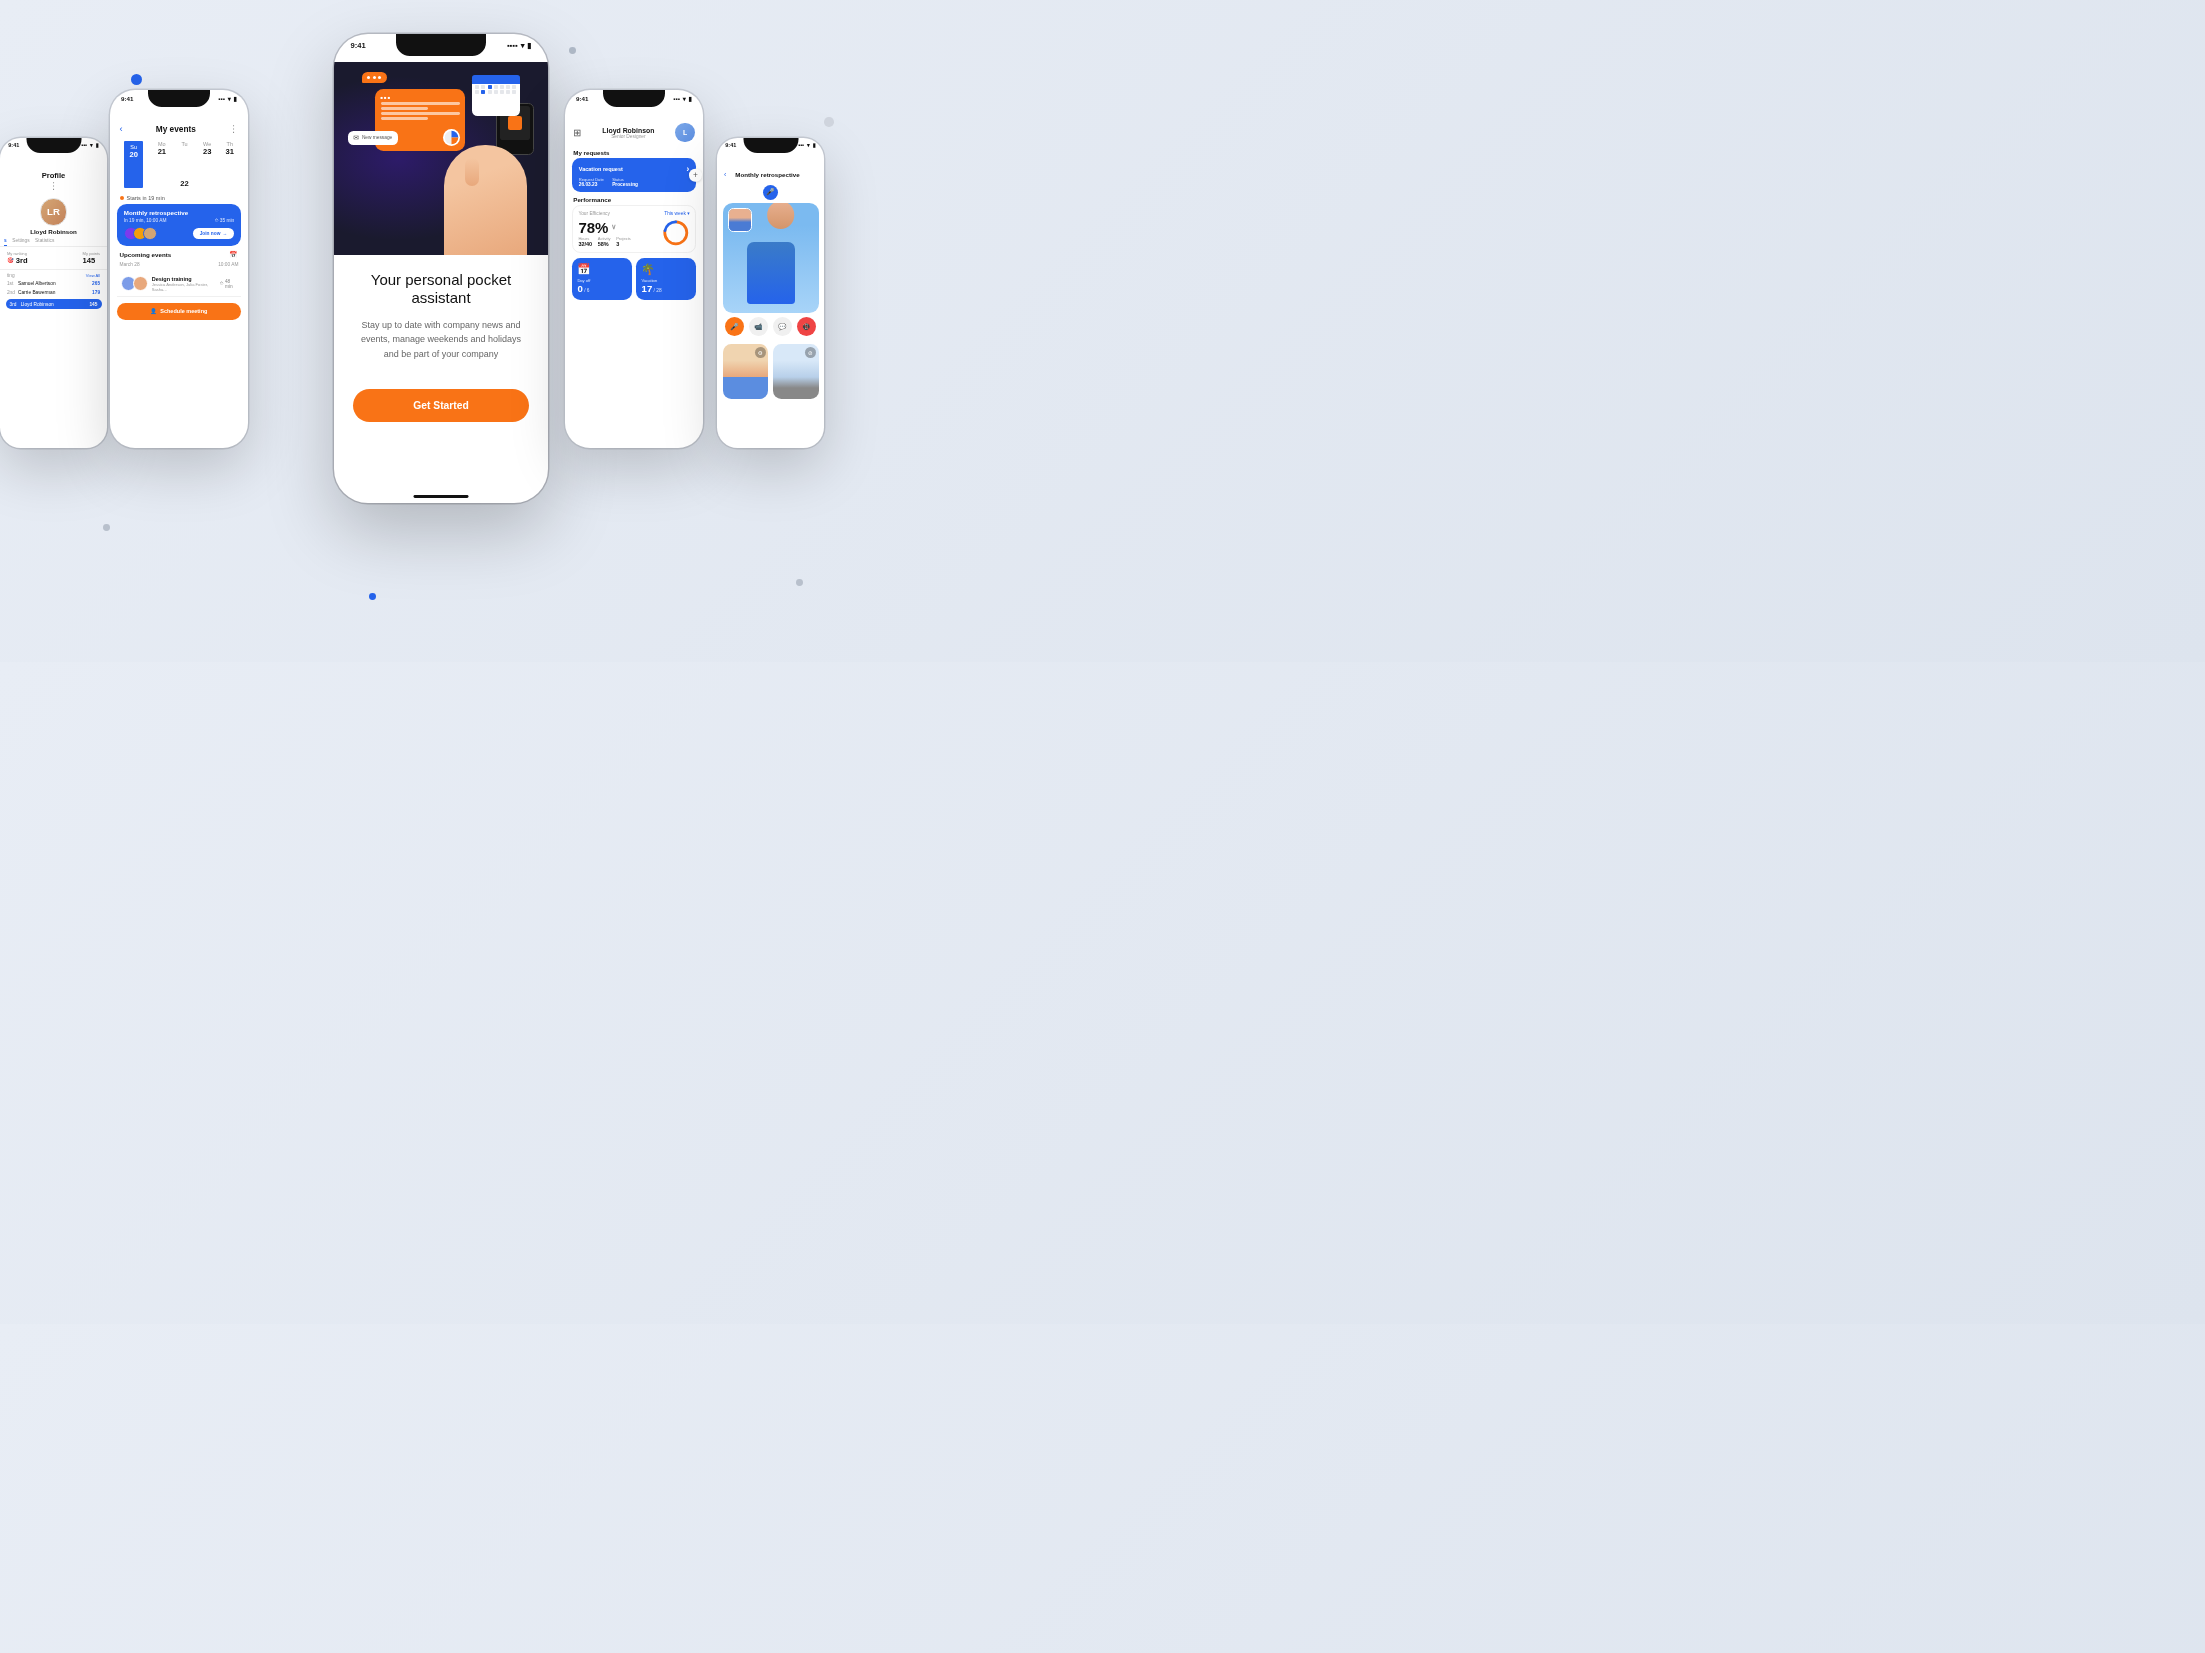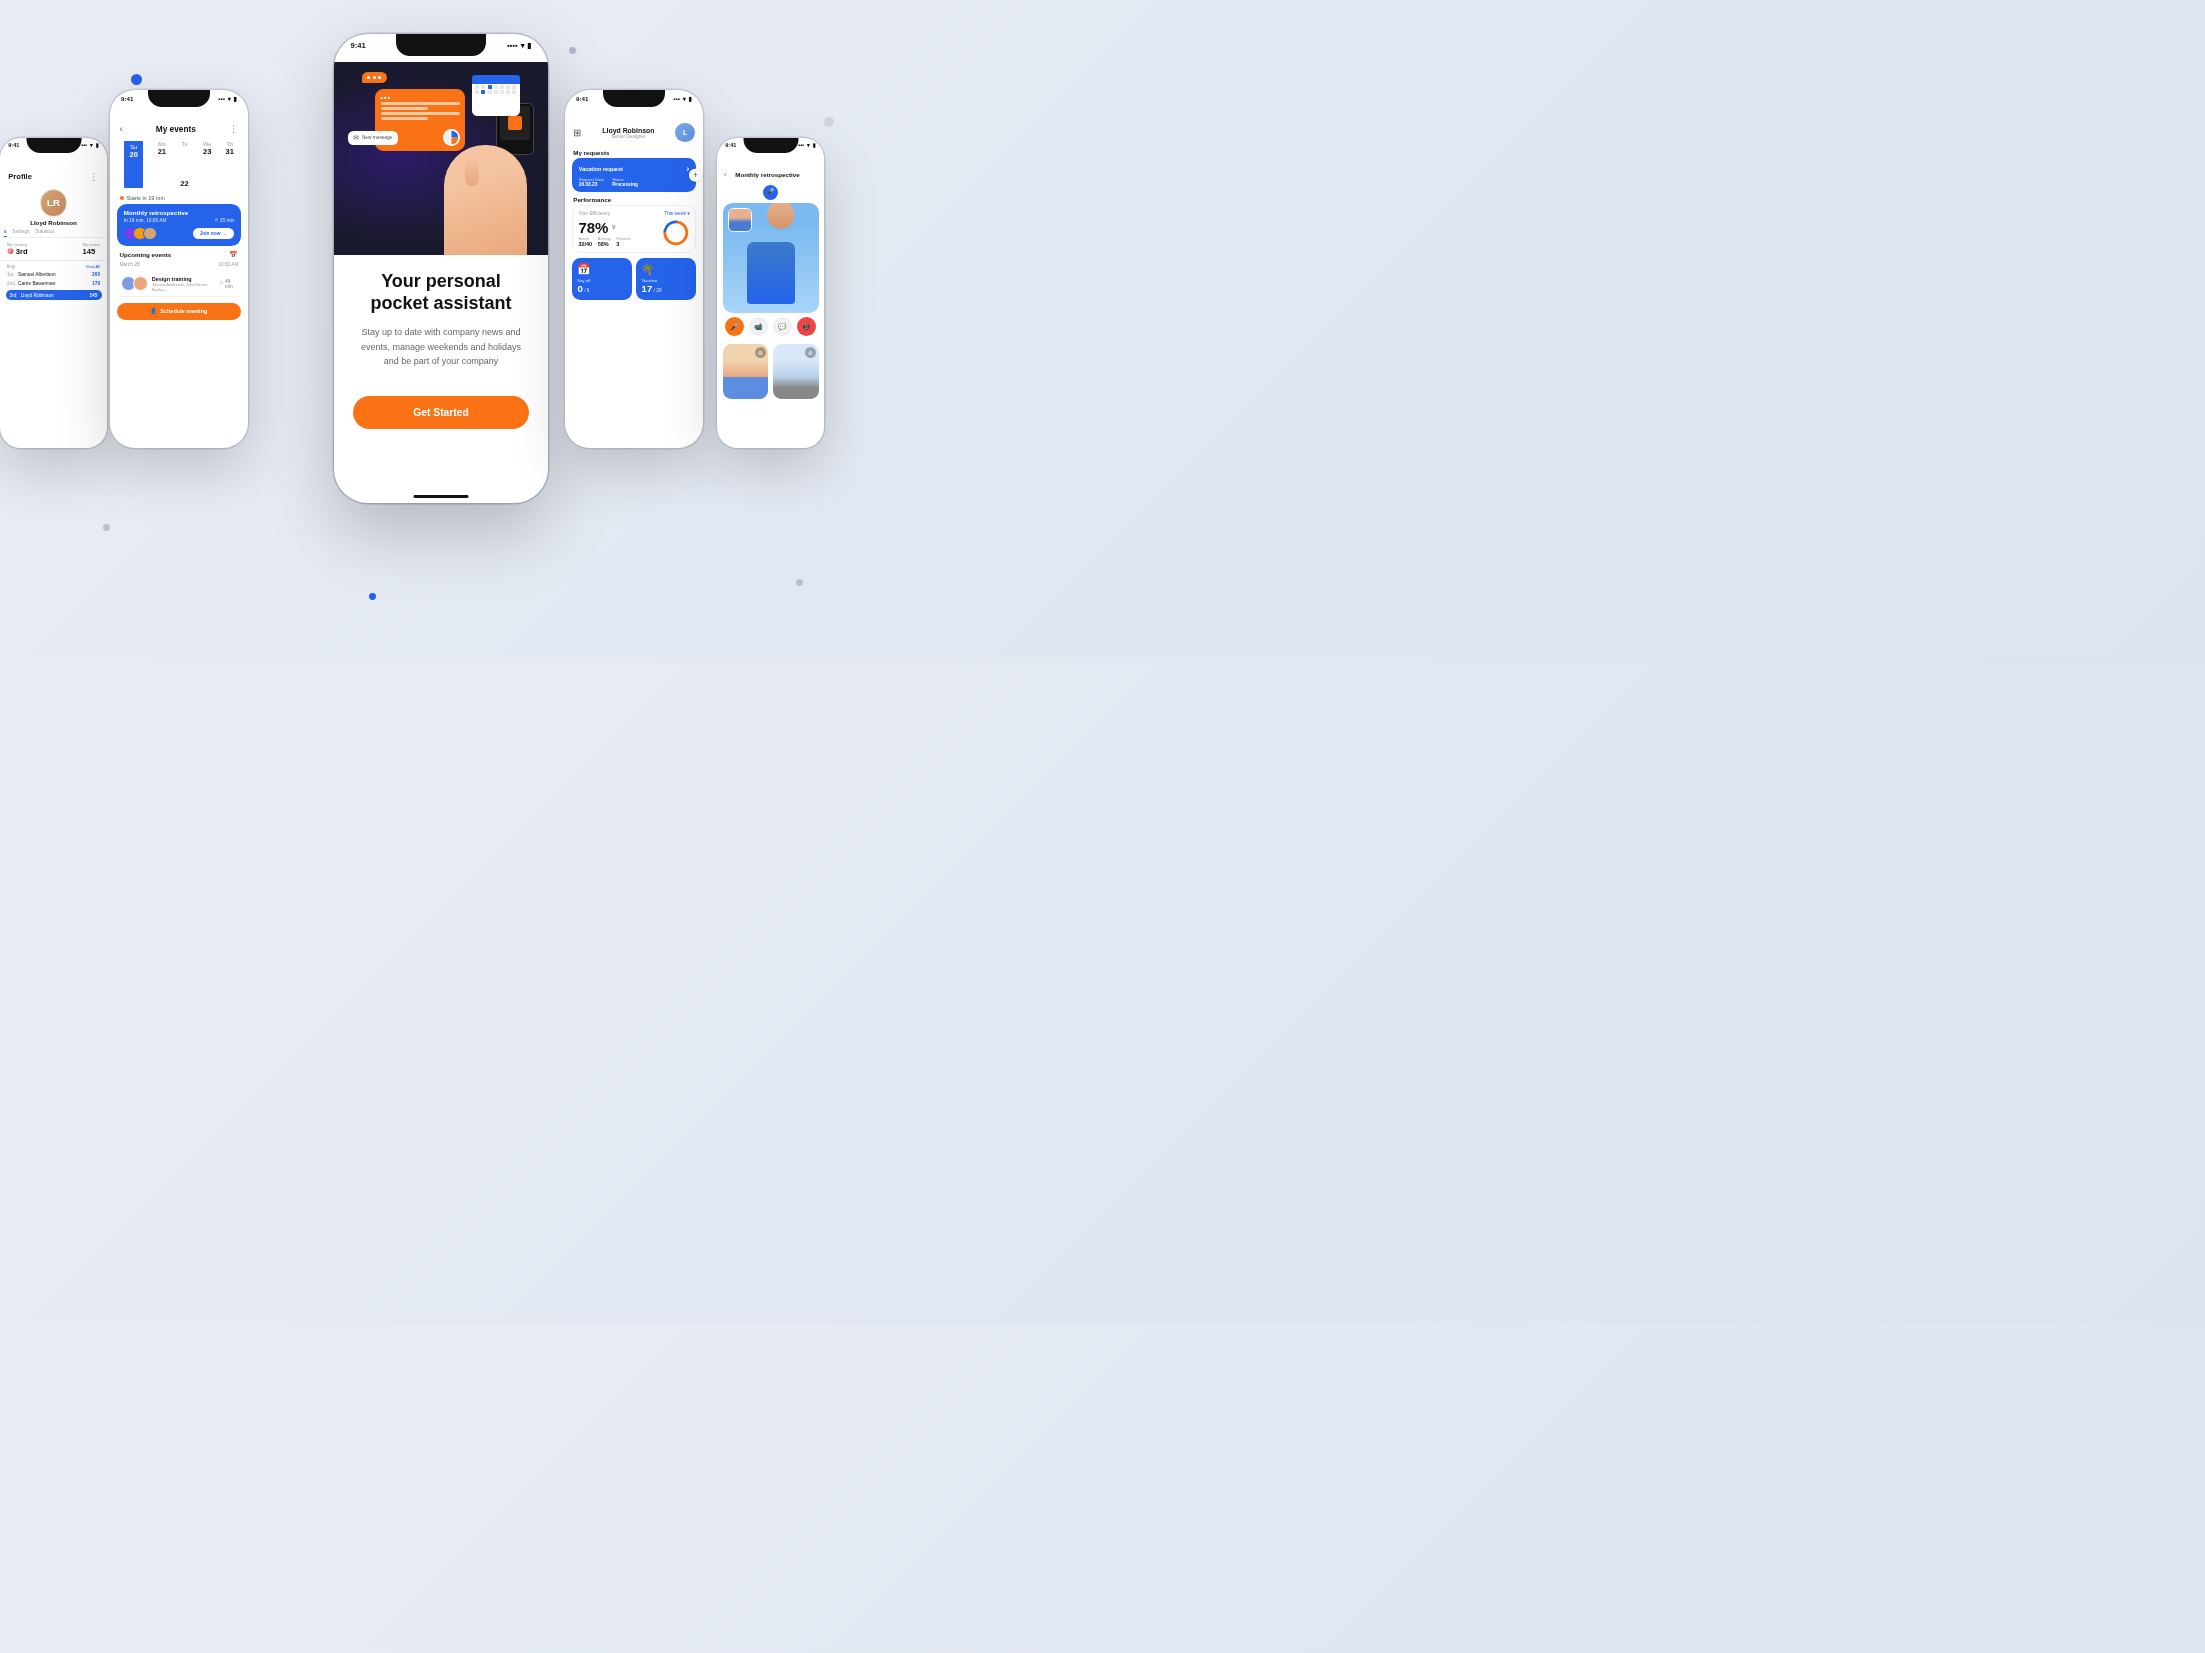--- a/index.html
+++ b/index.html
@@ -121,20 +121,21 @@
     }
     .phone-5 .phone-notch { width: 55px; height: 15px; }
     .phone-5 .phone-status { font-size: 5.5px; top: 4.1px; padding: 0 8.3px; }
 
     
     .p1-header {
       display: flex;
       justify-content: space-between;
       align-items: center;
       padding: 5.5px 8.3px 2.8px;
+      flex-direction: column;
     }
     .p1-header-title { font-size: 7.6px; font-weight: 700; color: #111; }
     .p1-dots { font-size: 9.6px; color: #888; }
     .p1-avatar-section {
       display: flex;
       flex-direction: column;
       align-items: center;
       padding: 4.1px 0 2.8px;
     }
     .p1-avatar {
@@ -348,21 +349,21 @@
       font-size: 4.8px;
       color: #555;
       display: flex; align-items: center; gap: 2.8px;
       z-index: 6;
     }
     .email-icon { font-size: 6.9px; }
     .p3-text-section {
       padding: 16.5px 19.3px 11px;
       text-align: center;
     }
-    .p3-headline { font-size: 18px; font-weight: 700; color: #111; line-height: 1.2; margin-bottom: 11px; }
+    .p3-headline { font-size: 15px; font-weight: 400; color: #111; line-height: 1.2; margin-bottom: 11px; }
     .p3-subtitle { font-size: 9px; color: #666; line-height: 1.6; }
     .p3-cta {
       margin: 16.5px 19.3px 0;
       background: #f97316;
       border-radius: 20.7px;
       padding: 11px;
       text-align: center;
       font-size: 10.3px;
       font-weight: 700;
       color: white;

